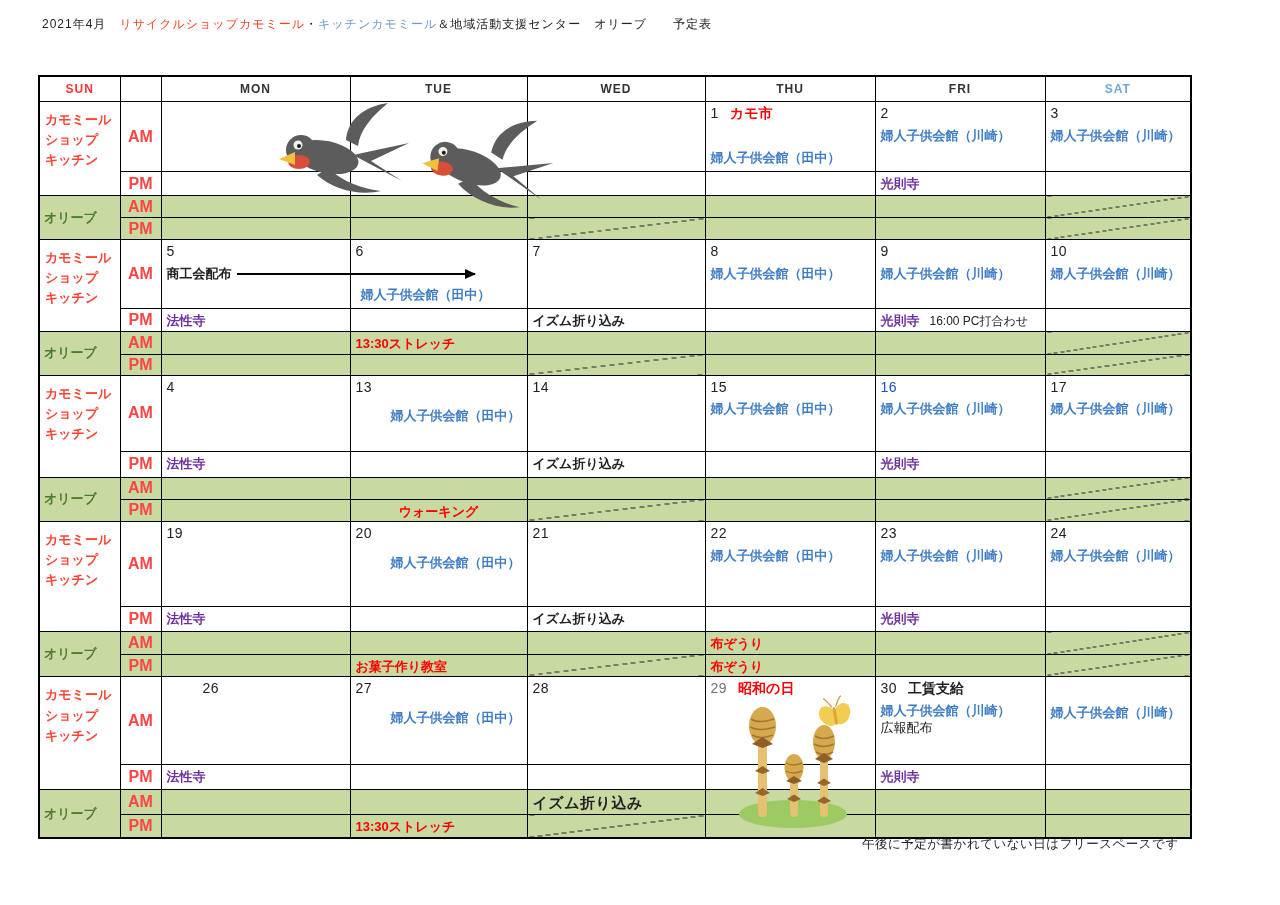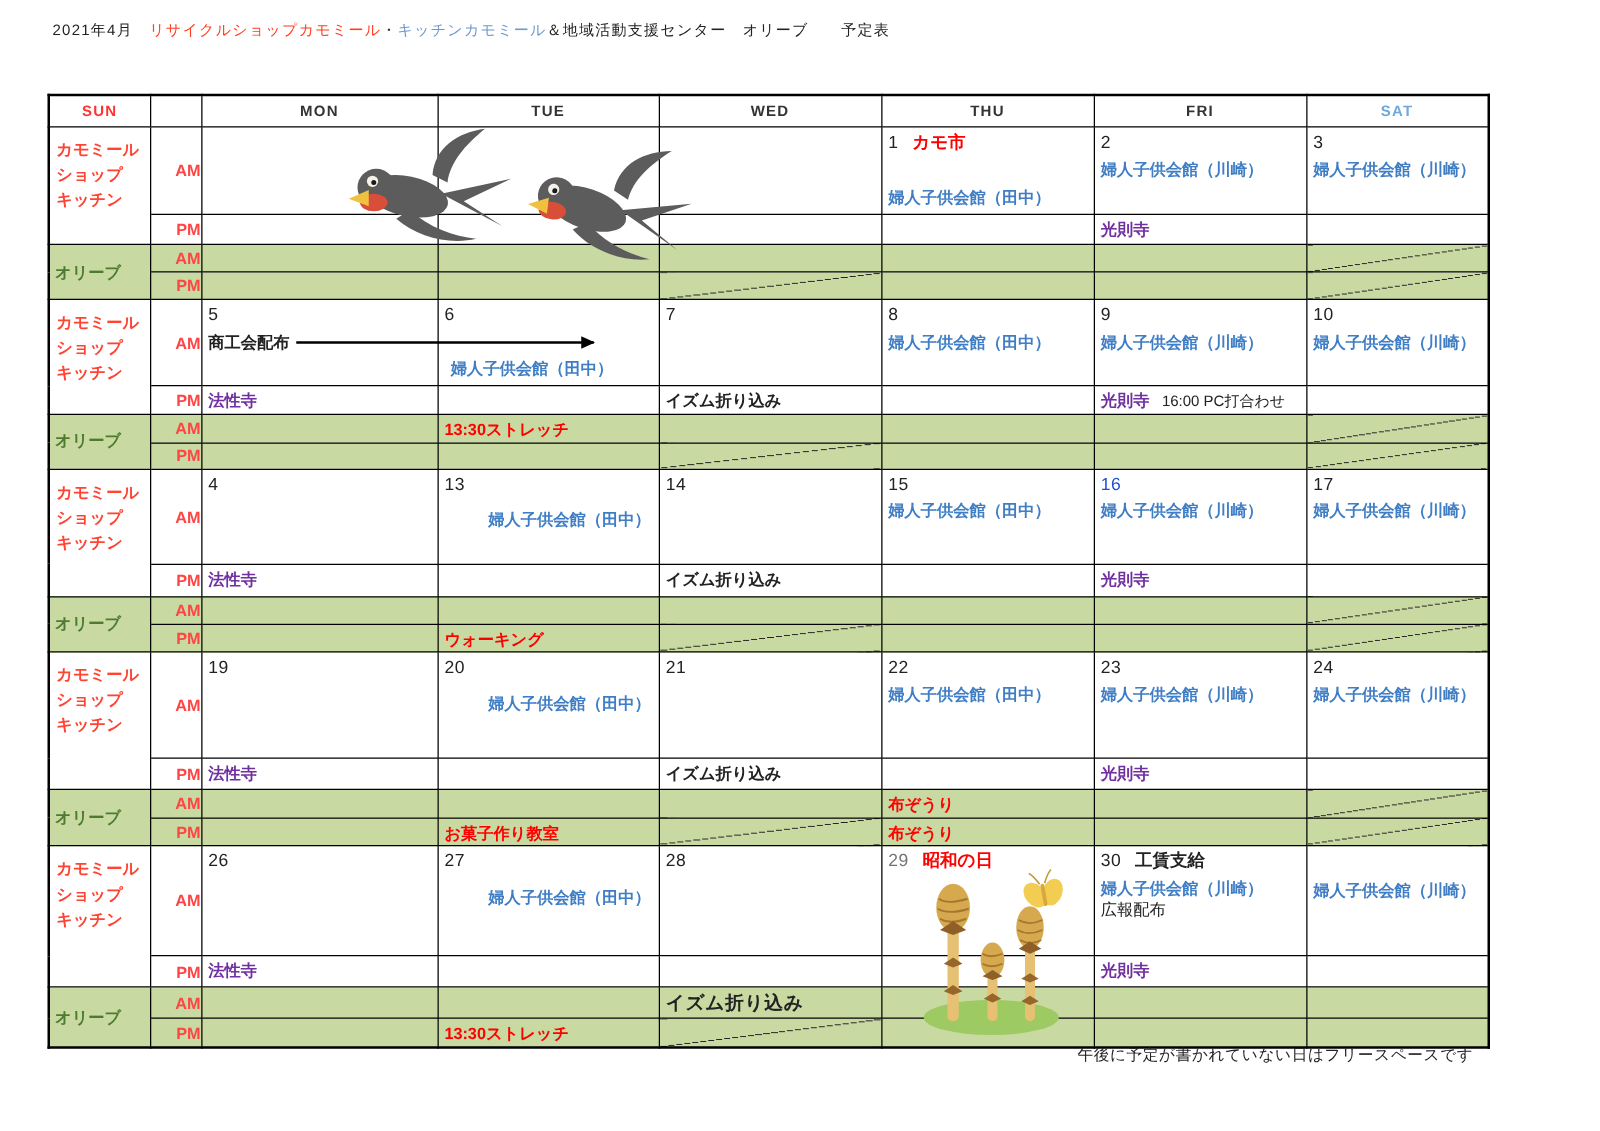--- a/index.html
+++ b/index.html
@@ -9,21 +9,21 @@
   .contact{position:absolute;right:88px;top:50px;font-size:13px;font-weight:bold;letter-spacing:1px;color:#111;}
   .footer-note{position:absolute;left:862px;top:836px;font-size:12.5px;color:#222;letter-spacing:.5px;}
 
   table.cal{position:absolute;left:38px;top:75px;width:1152px;border-collapse:collapse;table-layout:fixed;}
   table.cal{border:2px solid #000;}
   .cal th,.cal td{border:1.5px solid #000;padding:0;vertical-align:top;overflow:visible;}
   .cal thead th{height:24px;vertical-align:middle;text-align:center;font-size:12px;font-weight:bold;letter-spacing:1px;}
 
   td.sun-cham{padding:8px 4px 0 5px;font-size:13px;font-weight:bold;line-height:1.55;vertical-align:top;}
   td.sun-olive{font-size:13px;font-weight:bold;vertical-align:middle;padding:0 0 0 4px;}
-  td.ampm{font-size:13px;font-weight:bold;text-align:right;vertical-align:middle;}
+  td.ampm{font-size:16px;font-weight:bold;text-align:center;vertical-align:middle;}
 
   .date-line{padding:3px 5px 0;font-size:14px;line-height:1.2;white-space:nowrap;}
   .date-num{letter-spacing:.5px;}
   .date-label{margin-left:11px;font-weight:bold;}
   .line{margin:6px 5px 0;font-size:13px;font-weight:bold;line-height:1.25;}
   .line.gap{margin-top:28px;}
   .line.indent{margin-left:40px;margin-top:13px;}
   .line.ind-sm{margin-left:10px;margin-top:27px;}
   .line.tight{margin-top:1px;font-weight:normal;}
   .line-pm{padding:4px 5px 2px;font-size:13px;font-weight:bold;line-height:1.2;white-space:nowrap;}
@@ -243,21 +243,21 @@
           <td class="olive-cell" style="background-color: rgb(200, 217, 162);"></td>
           <td class="olive-cell" style="background-color: rgb(200, 217, 162);"></td>
           <td class="olive-cell" style="background-color: rgb(200, 217, 162);"></td>
           <td class="olive-cell" style="background-color: rgb(200, 217, 162);"></td>
           <td class="olive-cell" style="background-color: rgb(200, 217, 162);"></td>
           <td class="olive-cell slash" style="background-color: rgb(200, 217, 162);"></td>
         </tr>
         <tr style="height: 21px;">
           <td class="ampm" style="color: rgb(255, 68, 68); background-color: rgb(200, 217, 162);">PM</td>
           <td class="olive-cell" style="background-color: rgb(200, 217, 162);"></td>
-          <td class="olive-cell" style="background-color: rgb(200, 217, 162);">
+          <td class="olive-cell" style="background-color: rgb(200, 217, 162); text-align: center;">
             <div class="line-pm"><span class="seg" style="color: rgb(255, 0, 0);">ウォーキング</span></div>
           </td>
           <td class="olive-cell slash" style="background-color: rgb(200, 217, 162);"></td>
           <td class="olive-cell" style="background-color: rgb(200, 217, 162);"></td>
           <td class="olive-cell" style="background-color: rgb(200, 217, 162);"></td>
           <td class="olive-cell slash" style="background-color: rgb(200, 217, 162);"></td>
         </tr>
         <tr style="height: 85px;">
           <td class="sun-cham" rowspan="2" style="color: rgb(255, 68, 51);">
             <div>カモミール</div>
@@ -329,21 +329,21 @@
           <td class="olive-cell slash" style="background-color: rgb(200, 217, 162);"></td>
         </tr>
         <tr style="height: 88px;">
           <td class="sun-cham" rowspan="2" style="color: rgb(255, 68, 51);">
             <div>カモミール</div>
             <div>ショップ</div>
             <div>キッチン</div>
           </td>
           <td class="ampm" style="color: rgb(255, 68, 68);">AM</td>
           <td class="am-cell">
-            <div class="date-line"><span class="date-num" style="color: rgb(34, 34, 34);">26</span></div>
+            <div class="date-line"><span class="date-num" style="color: rgb(34, 34, 34); margin-left: 36px;">26</span></div>
           </td>
           <td class="am-cell">
             <div class="date-line"><span class="date-num" style="color: rgb(34, 34, 34);">27</span></div>
             <div class="line indent"><span class="seg indent" style="color: rgb(63, 126, 197);">婦人子供会館（田中）</span></div>
           </td>
           <td class="am-cell">
             <div class="date-line"><span class="date-num" style="color: rgb(34, 34, 34);">28</span></div>
           </td>
           <td class="am-cell">
             <div class="date-line"><span class="date-num" style="color: #737373;">29</span><span class="date-label" style="color: rgb(255, 0, 0);">昭和の日</span></div>

